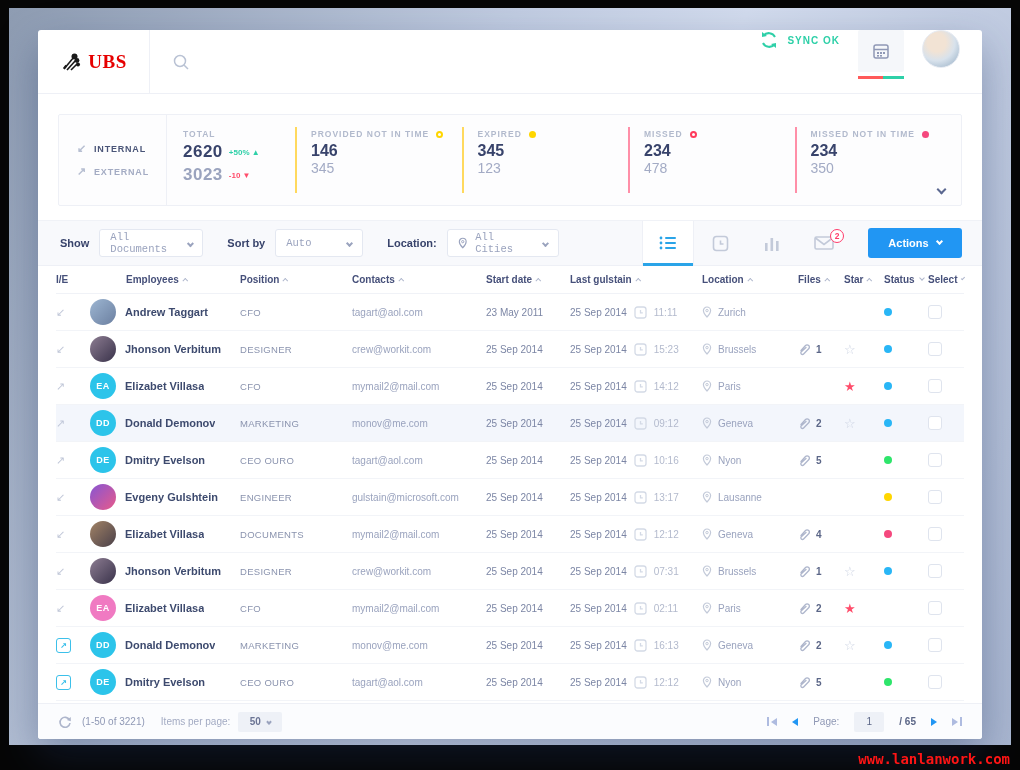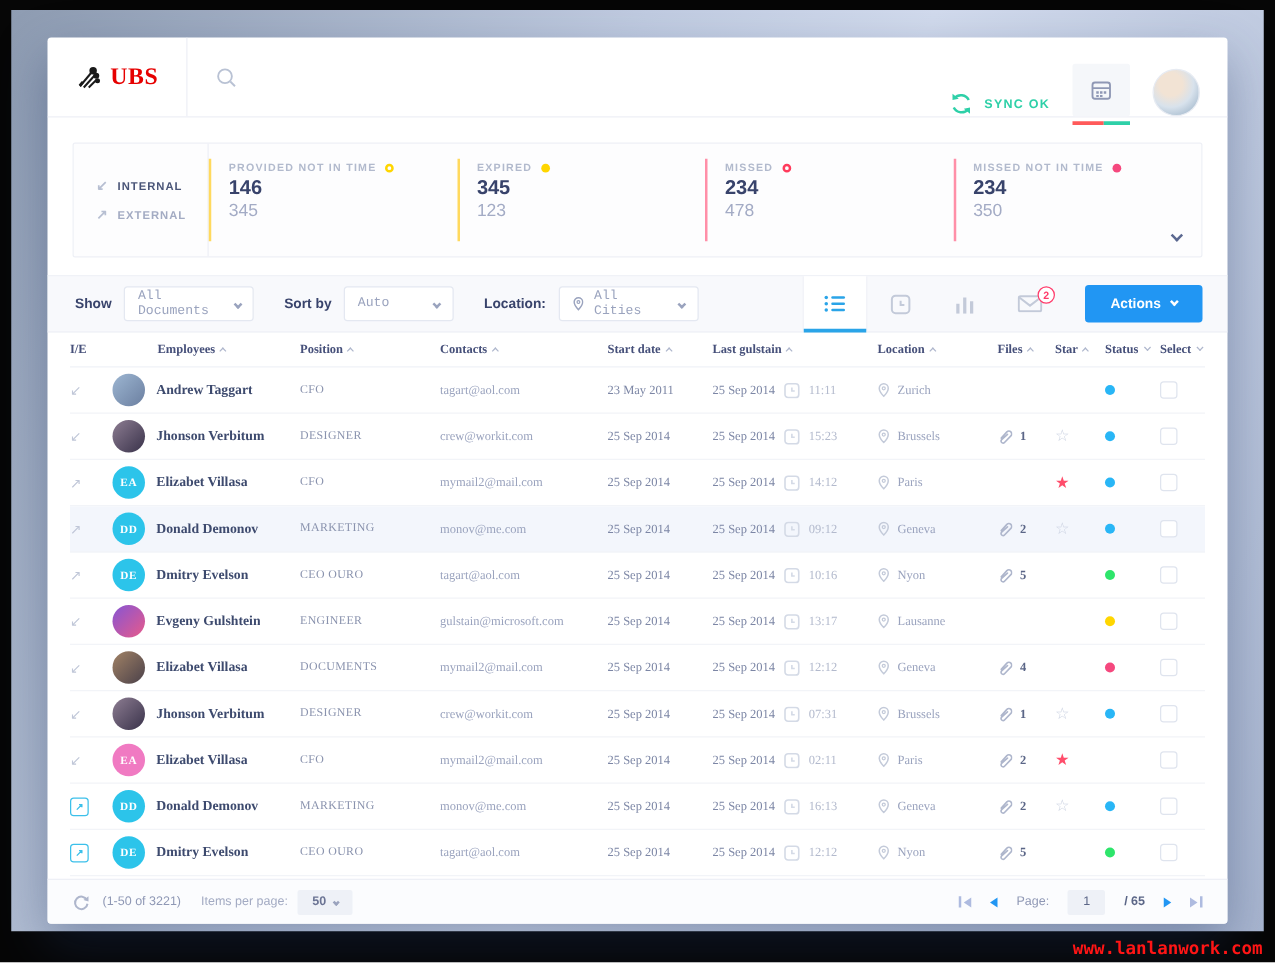--- a/index.html
+++ b/index.html
@@ -14,21 +14,21 @@
 
   .card { position:absolute; left:29px; top:22px; width:944px; height:709px; background:#ffffff;
     border-radius:3px; box-shadow:0 16px 42px rgba(30,50,95,.38); overflow:hidden; }
 
   
   .app-header { height:64px; border-bottom:1px solid #eef0f6; display:flex; align-items:stretch; }
   .logo-box { width:112px; display:flex; align-items:center; justify-content:center; gap:6px;
     border-right:1px solid #eef0f6; }
   .logo-text { color:#e60000; font-family:"Liberation Serif", serif; font-weight:bold; font-size:19px; letter-spacing:.5px; }
   .search-zone { flex:1; display:flex; align-items:center; padding-left:22px; }
-  .hdr-right { display:flex; align-items:flex-end; gap:18px; padding-right:22px; }
+  .hdr-right { display:flex; align-items:flex-start; gap:18px; padding-right:22px; }
   .sync-wrap { display:flex; align-items:center; gap:8px; }
   .sync-label { color:#2ed0a8; font-size:10px; font-weight:bold; letter-spacing:1px; }
   .cal-tile { position:relative; width:46px; height:42px; background:#f5f7fa; border-radius:2px;
     display:flex; align-items:center; justify-content:center; }
   .cal-underline { position:absolute; left:0; bottom:-7px; width:100%; height:3px; display:flex; }
   .cal-underline .r { flex:1.2; background:#ff5a5a; } .cal-underline .g { flex:1; background:#2ed0a8; }
   .user-avatar { width:38px; height:38px; border-radius:50%; border:1px solid #e7ebf2;
     background:radial-gradient(circle at 38% 32%, #f2e3d4 0 28%, #d8e2ec 55%, #8fa9c0 100%); }
 
   
@@ -73,21 +73,21 @@
   .view-tile.active { background:#ffffff; border-left:1px solid #eef0f6; border-right:1px solid #eef0f6; }
   .view-tile.active::after { content:""; position:absolute; left:0; bottom:-1px; width:100%; height:3px; background:#2aa4e8; }
   .mail-badge { position:absolute; top:8px; right:6px; width:14px; height:14px; background:#fff; border:1.5px solid #ff3b6b;
     border-radius:50%; color:#ff3b6b; font-size:8.5px; font-weight:bold; display:flex; align-items:center; justify-content:center; }
   .actions-btn { margin-left:18px; margin-right:20px; width:94px; height:30px; background:#2196f3; border:none; border-radius:3px;
     color:#fff; font-size:11px; font-weight:bold; display:flex; align-items:center; justify-content:center; gap:8px; cursor:pointer;
     font-family:"Liberation Sans", sans-serif; }
   .actions-btn .chev { width:5px; height:5px; border-color:#fff; margin-top:-3px; }
 
   
-  .table-wrap { padding:0 18px;font-family:Liberation Serif, serif; }
+  .table-wrap { padding:0 18px; }
   .grid-row { display:grid; grid-template-columns:34px 150px 112px 1fr 84px 132px 96px 46px 40px 44px 36px;
     align-items:center; }
   .thead { height:28px; border-bottom:1px solid #f0f2f7; }
   .th { font-size:10px; font-weight:bold; color:#46507a; display:flex; align-items:center; gap:5px; cursor:pointer; }
   .th .sort { width:4px; height:4px; border-right:1.5px solid #aeb6cc; border-bottom:1.5px solid #aeb6cc; }
   .th .sort.asc { transform:rotate(-135deg) translateY(-1px); }
   .th .sort.desc { transform:rotate(45deg); margin-top:-3px; }
   .th.th-emp { padding-left:36px; }
   .trow { height:37px; border-bottom:1px solid #f2f4f8; }
   .trow.hl { background:#f3f6fc; }
@@ -195,20 +195,31 @@
         <div class="ie-group">
           <div class="ie-line ie-internal">
             <span class="arr">↙</span>
             <span>INTERNAL</span>
           </div>
           <div class="ie-line ie-external">
             <span class="arr">↗</span>
             <span>EXTERNAL</span>
           </div>
         </div>
+        <div class="total-group">
+          <div class="tiny-label">TOTAL</div>
+          <div class="total-row">
+            <span class="big-num">2620</span>
+            <span class="delta up"><span>+50%</span> ▲</span>
+          </div>
+          <div class="total-row">
+            <span class="big-num dim">3023</span>
+            <span class="delta down"><span>-10</span> ▼</span>
+          </div>
+        </div>
         <div style="display:flex; flex:1;" id="stat-cards-host">
             <div class="stat-card">
     <span class="edge" style="background: rgb(255, 217, 94);"></span>
     <div class="sc-top">
       <span class="tiny-label sc-label">PROVIDED NOT IN TIME</span>
       <span class="sc-dot" style="border: 2px solid rgb(255, 214, 0);"></span>
     </div>
     <div class="sc-v1">146</div>
     <div class="sc-v2">345</div>
   </div>

